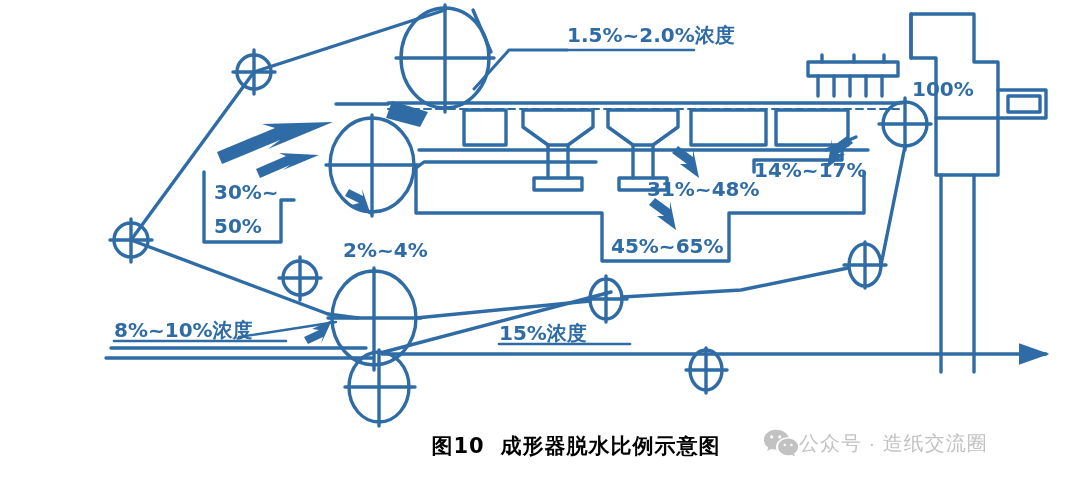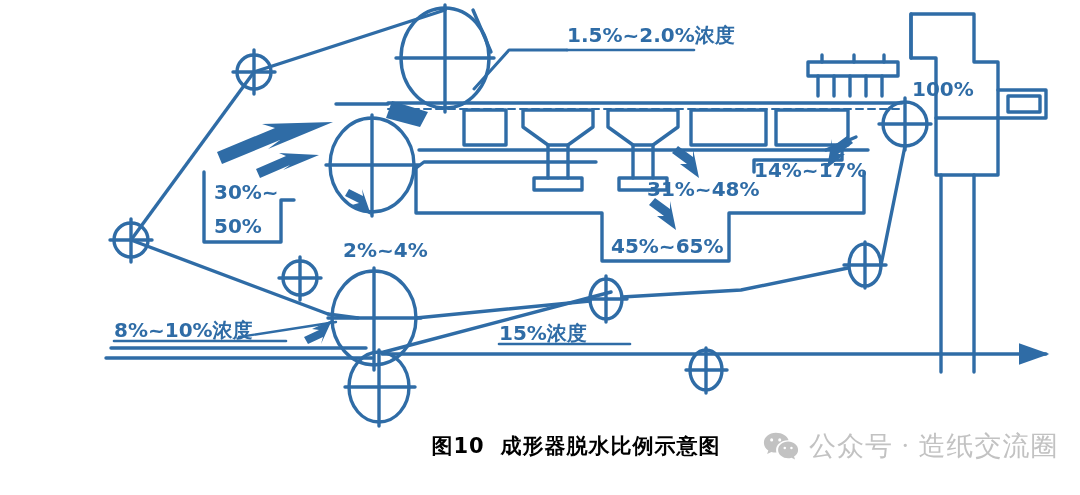--- a/index.html
+++ b/index.html
@@ -22,24 +22,24 @@
     font-size:21px;
     letter-spacing:1px;
     font-family:"DejaVu Sans","Liberation Sans",sans-serif;
     user-select:none;
   }
   .caption .cap-no{margin-right:16px;}
 
   .watermark{
     position:absolute;
     left:727px;top:428px;
-    display:flex;align-items:center;gap:10px;
+    display:flex;align-items:center;
     color:#c2c2c2;
-    font-size:27px;
-    font-family:Liberation Serif, serif;
+    font-size:20px;
+    font-family:Liberation Sans, sans-serif;
     user-select:none;
     letter-spacing:1px;
   }
   .watermark .wm-icon{display:block;width:36px;height:30px;}
   .watermark .wm-text{white-space:nowrap;}
 
   
   .lbl{
     font-family:"DejaVu Sans","Liberation Sans",sans-serif;
     font-weight:bold;

